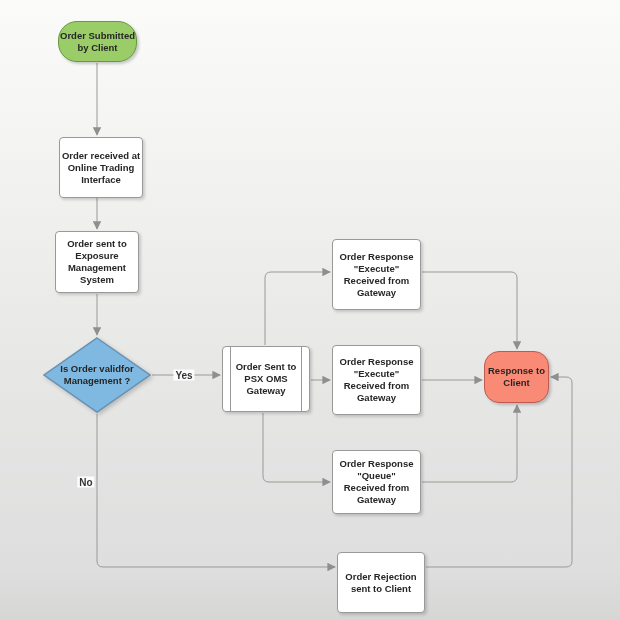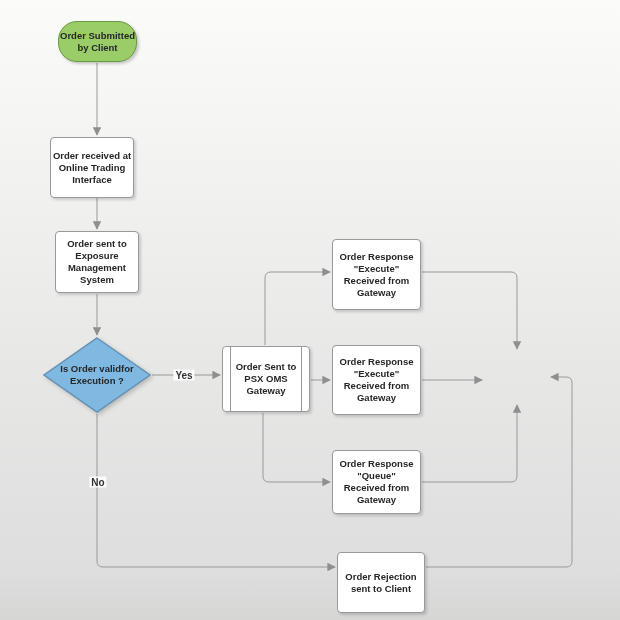--- a/index.html
+++ b/index.html
@@ -38,31 +38,31 @@
   .inner-bar{position:absolute;top:0;bottom:0;width:1px;background:#999999;}
   .inner-bar.left{left:7px;}
   .inner-bar.right{right:7px;}
   .edge-label{
     position:absolute;transform:translate(-50%,-50%);
     background:rgba(255,255,255,0.92);padding:0 2px;
     font-size:10px;font-weight:700;color:#333333;line-height:11px;
   }
   
   #n-start{left:58px;top:21px;width:79px;height:41px;}
-  #n-oti{left:50px;top:137px;width:84px;height:61px;}
+  #n-oti{left:59px;top:137px;width:84px;height:61px;}
   #n-ems{left:55px;top:231px;width:84px;height:62px;}
   #n-decision{left:43px;top:337px;width:108px;height:76px;}
   #n-gateway{left:222px;top:346px;width:88px;height:66px;}
   #n-resp1{left:332px;top:239px;width:89px;height:71px;}
   #n-resp2{left:332px;top:345px;width:89px;height:70px;}
   #n-resp3{left:332px;top:450px;width:89px;height:64px;}
   #n-reject{left:337px;top:536px;width:88px;height:61px;margin-top:16px;}
   #n-client{left:484px;top:351px;width:65px;height:52px;}
   #lbl-yes{left:184px;top:375px;}
-  #lbl-no{left:98px;top:482px;text-align:center;}
+  #lbl-no{left:86px;top:482px;text-align:center;}
 </style>
 </head>
 <body>
 
 <div class="canvas">
 
   <svg class="connectors" viewBox="0 0 620 620" xmlns="http://www.w3.org/2000/svg">
     <defs>
       <marker id="arrow" viewBox="0 0 10 10" refX="9" refY="5" markerWidth="8.5" markerHeight="8.5" markerUnits="userSpaceOnUse" orient="auto">
         <path d="M0,0 L10,5 L0,10 z" fill="#8f8f8f"></path>
@@ -100,21 +100,21 @@
 Exposure
 Management
 System</span>
   </div>
 
   <div id="n-decision" class="node diamond">
     <svg width="108" height="76" viewBox="0 0 108 76">
       <polygon points="54,1 107,38 54,75 1,38" fill="#7FB9E2" stroke="#6691B3" stroke-width="1.5"></polygon>
     </svg>
     <span class="node-label">Is Order validfor
-Execution ?</span>
+Management ?</span>
   </div>
 
   <div id="n-gateway" class="node rect predefined">
     <div class="inner-bar left"></div>
     <div class="inner-bar right"></div>
     <span class="node-label">Order Sent to
 PSX OMS
 Gateway</span>
   </div>
 
@@ -137,17 +137,21 @@
 "Queue"
 Received from
 Gateway</span>
   </div>
 
   <div id="n-reject" class="node rect">
     <span class="node-label">Order Rejection
 sent to Client</span>
   </div>
 
+  <div id="n-client" class="node terminator-end">
+    <span class="node-label">Response to
+Client</span>
+  </div>
 
   <div id="lbl-yes" class="edge-label">Yes</div>
   <div id="lbl-no" class="edge-label">No</div>
 
 </div>
 
 </body></html>

